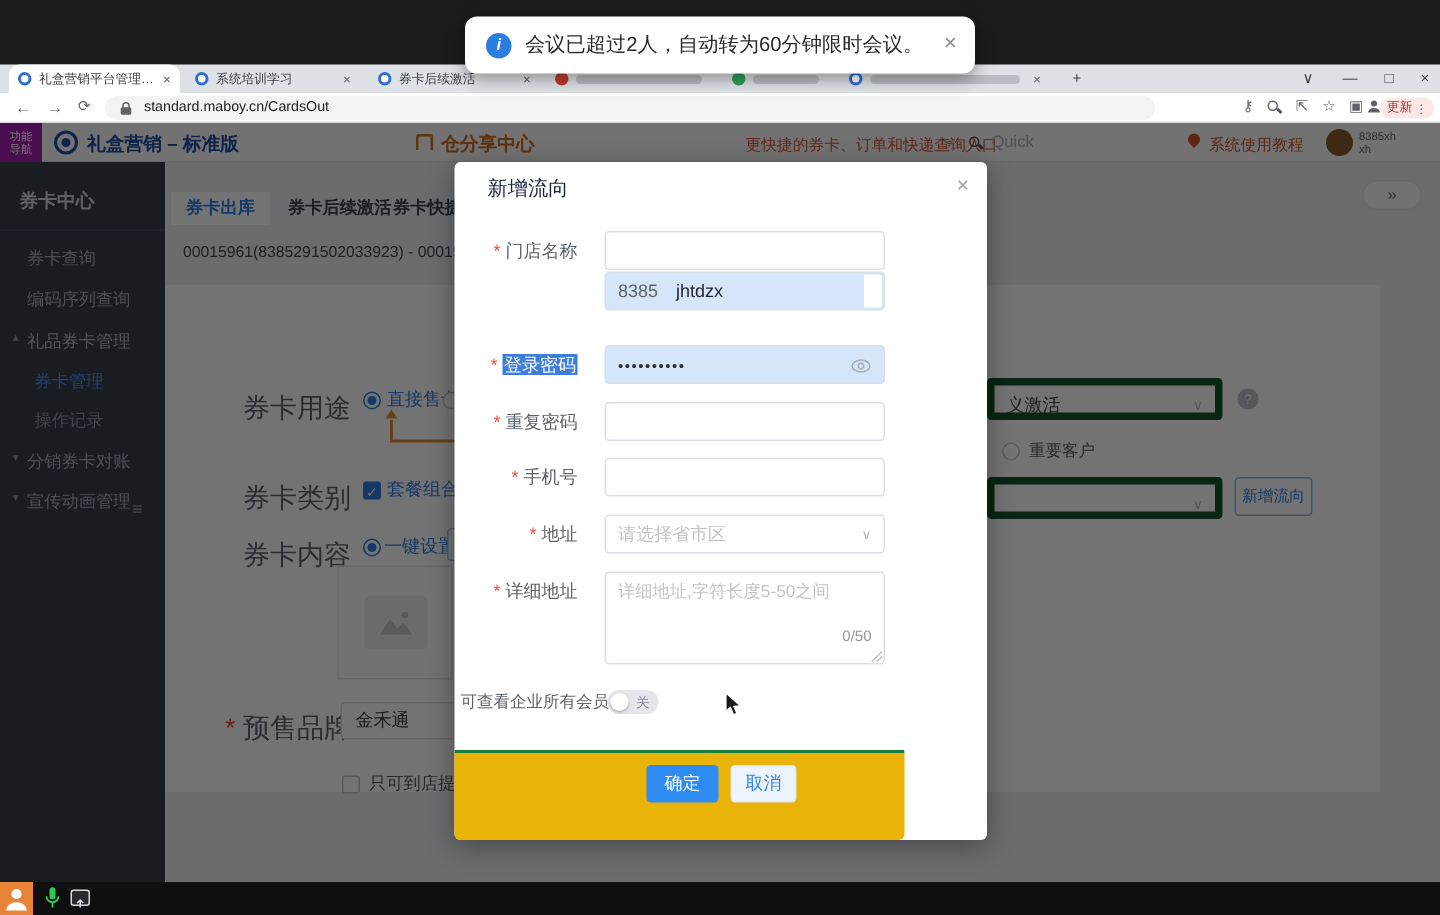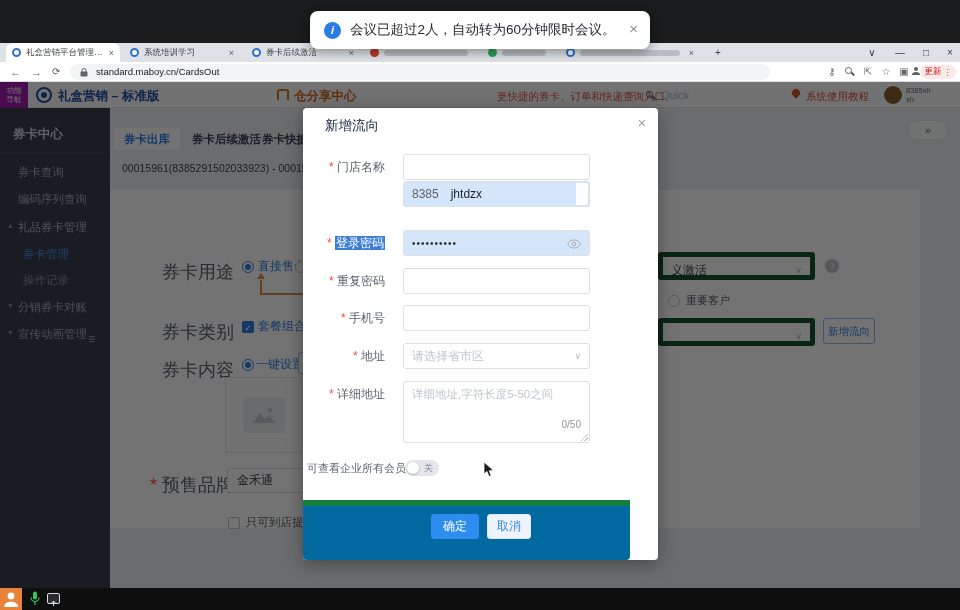--- a/index.html
+++ b/index.html
@@ -103,21 +103,21 @@
   .ph { color:#c0c4cc; }
   .m-area { position:absolute; left:100px; top:273px; width:187px; height:62px; border:1px solid #dcdfe6; border-radius:3px; background:#fff; }
   .m-area .phtxt { position:absolute; left:8px; top:5px; font-size:11.5px; color:#c0c4cc; }
   .m-area .cnt { position:absolute; right:8px; bottom:12px; font-size:10px; color:#909399;margin-top:29px; }
   .m-area .grip { position:absolute; right:1px; bottom:1px; width:8px; height:8px;
       background:linear-gradient(135deg, transparent 55%, #c0c4cc 55%, #c0c4cc 62%, transparent 62%, transparent 75%, #c0c4cc 75%, #c0c4cc 82%, transparent 82%); }
   .sel { background:#3d7edb; color:#fff; padding:0 1px; }
   .switch { position:absolute; left:102px; top:352px; width:34px; height:16px; border-radius:8px; background:#e4e6eb; }
   .switch .knob { position:absolute; left:2px; top:2px; width:12px; height:12px; border-radius:50%; background:#fff; box-shadow:0 1px 2px rgba(0,0,0,.25); }
   .switch .st { position:absolute; right:6px; top:1px; font-size:9px; line-height:14px; color:#828792; }
-  .m-foot { position:absolute; left:0; top:392px; width:327px; height:60px; border-top:6px solid #15803d; background:#0369a1; border-radius:0 0 4px 4px; }
+  .m-foot { position:absolute; left:0; top:392px; width:300px; height:60px; border-top:2px solid #15803d; background:#eab308; border-radius:0 0 4px 4px; }
   .m-ok { position:absolute; left:128px; top:8px; width:48px; height:25px; line-height:25px; font-size:12px; }
   .m-cancel { position:absolute; left:184px; top:8px; width:44px; height:25px; line-height:23px; font-size:12px; background:#eef4fe; border:1px solid #d9e8fc; color:#3585e2; border-radius:3px; text-align:center; }
 
   
   .toast { position:absolute; left:310px; top:11px; width:340px; height:38px; background:#fff; border-radius:8px; box-shadow:0 3px 12px rgba(0,0,0,.4); z-index:60; }
   .toast .ic { position:absolute; left:14px; top:11px; width:17px; height:17px; border-radius:50%; background:#2a7de1; color:#fff; font-size:11px; font-weight:bold; text-align:center; line-height:17px; font-style:italic; }
   .toast .tx { position:absolute; left:40px; top:10px; font-size:13.5px; color:#27292e; white-space:nowrap; }
   .toast .cl { position:absolute; right:12px; top:9px; font-size:15px; color:#8d9197; }
   .sharebar { position:absolute; left:0; top:588px; width:960px; height:22px; background:#0f0f10; }
   .sb-person { position:absolute; left:0; top:0; width:22px; height:22px; background:#e8833a; }

